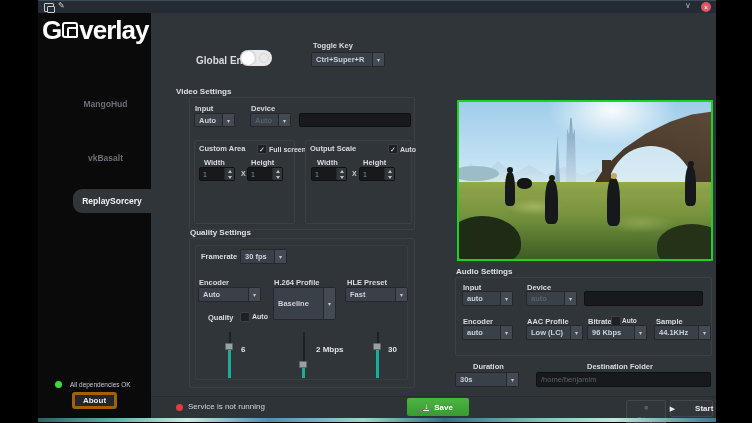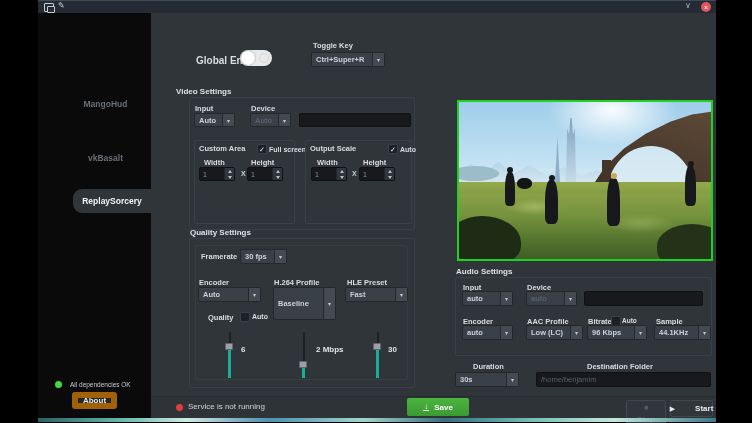--- a/index.html
+++ b/index.html
@@ -18,21 +18,21 @@
   
   .sidebar{left:38px;top:13px;width:113px;height:405px;background:#0a0a0b;}
   .logo{left:42px;top:15px;font-size:26px;font-weight:bold;color:#fff;letter-spacing:-1px;white-space:nowrap;}
   .logo-ic{position:relative;display:inline-block;width:12px;height:12px;border:2px solid #fff;border-radius:3px;background:#0a0a0b;top:-1px;margin:0 1px;}
   .logo-ic::after{content:"";position:absolute;left:3px;top:3px;width:7px;height:7px;border:2px solid #fff;border-radius:2px;background:#0a0a0b;}
   .side-item{left:60px;width:91px;text-align:center;font-size:8.5px;font-weight:bold;color:#696f74;cursor:default;}
   .side-sel{left:73px;top:189px;width:78px;height:24px;background:#30353a;border-radius:9px 0 0 9px;}
   .side-sel-label{left:73px;top:196px;width:78px;text-align:center;font-size:8.5px;font-weight:bold;color:#f2f4f6;}
   .depdot{left:55px;top:381px;width:7px;height:7px;border-radius:50%;background:#3ddc3d;}
   .deptext{left:70px;top:381px;font-size:6.5px;color:#c6cbd0;}
-  .aboutbtn{left:72px;top:392px;width:45px;height:17px;background:#24272a;border:6px solid #a16207;border-radius:3px;
+  .aboutbtn{left:72px;top:392px;width:45px;height:17px;background:#24272a;border:3px solid #a16207;border-radius:3px;
             box-sizing:border-box;display:flex;align-items:center;justify-content:center;font-size:8px;font-weight:bold;color:#e7eaec;}
   
   .main{left:151px;top:13px;width:565px;height:405px;background:#30353a;}
   .lbl{font-size:7.5px;font-weight:bold;color:#d9dde1;white-space:nowrap;}
   .sec{font-size:8px;font-weight:bold;color:#dde1e4;white-space:nowrap;}
   .box{border:1px solid #3b4046;border-radius:2px;box-sizing:border-box;}
   .combo{background:#3a4047;border:1px solid #24282c;border-radius:2px;box-sizing:border-box;display:flex;align-items:stretch;font-size:7.5px;color:#ccd1d6;font-weight:bold;}
   .combo .cval{flex:1;display:flex;align-items:center;padding:0 4px;overflow:hidden;white-space:nowrap;}
   .combo .carrow{width:11px;border-left:1px solid #24282c;background:#434a52;display:flex;align-items:center;justify-content:center;font-size:6px;color:#c3c8cd;}
   .combo.disabled .cval{color:#596067;}
@@ -110,20 +110,21 @@
   <div class="abs tb-ic"></div>
   <span class="abs pencil">✎</span>
   <span class="abs chev">∨</span>
   <div class="abs closebtn">
       <i style="font-style:normal">×</i>
     </div>
 
   <div class="abs main"></div>
 
   <div class="abs sidebar"></div>
+  <div class="abs logo"><span>G</span><span class="logo-ic"></span><span>verlay</span></div>
   <div class="abs side-item" style="top:99px;">MangoHud</div>
   <div class="abs side-item" style="top:153px;">vkBasalt</div>
   <div class="abs side-sel"></div>
   <div class="abs side-sel-label">ReplaySorcery</div>
   <div class="abs depdot"></div>
   <div class="abs deptext">All dependencies OK</div>
   <div class="abs aboutbtn">
       <span>About</span>
     </div>
 

